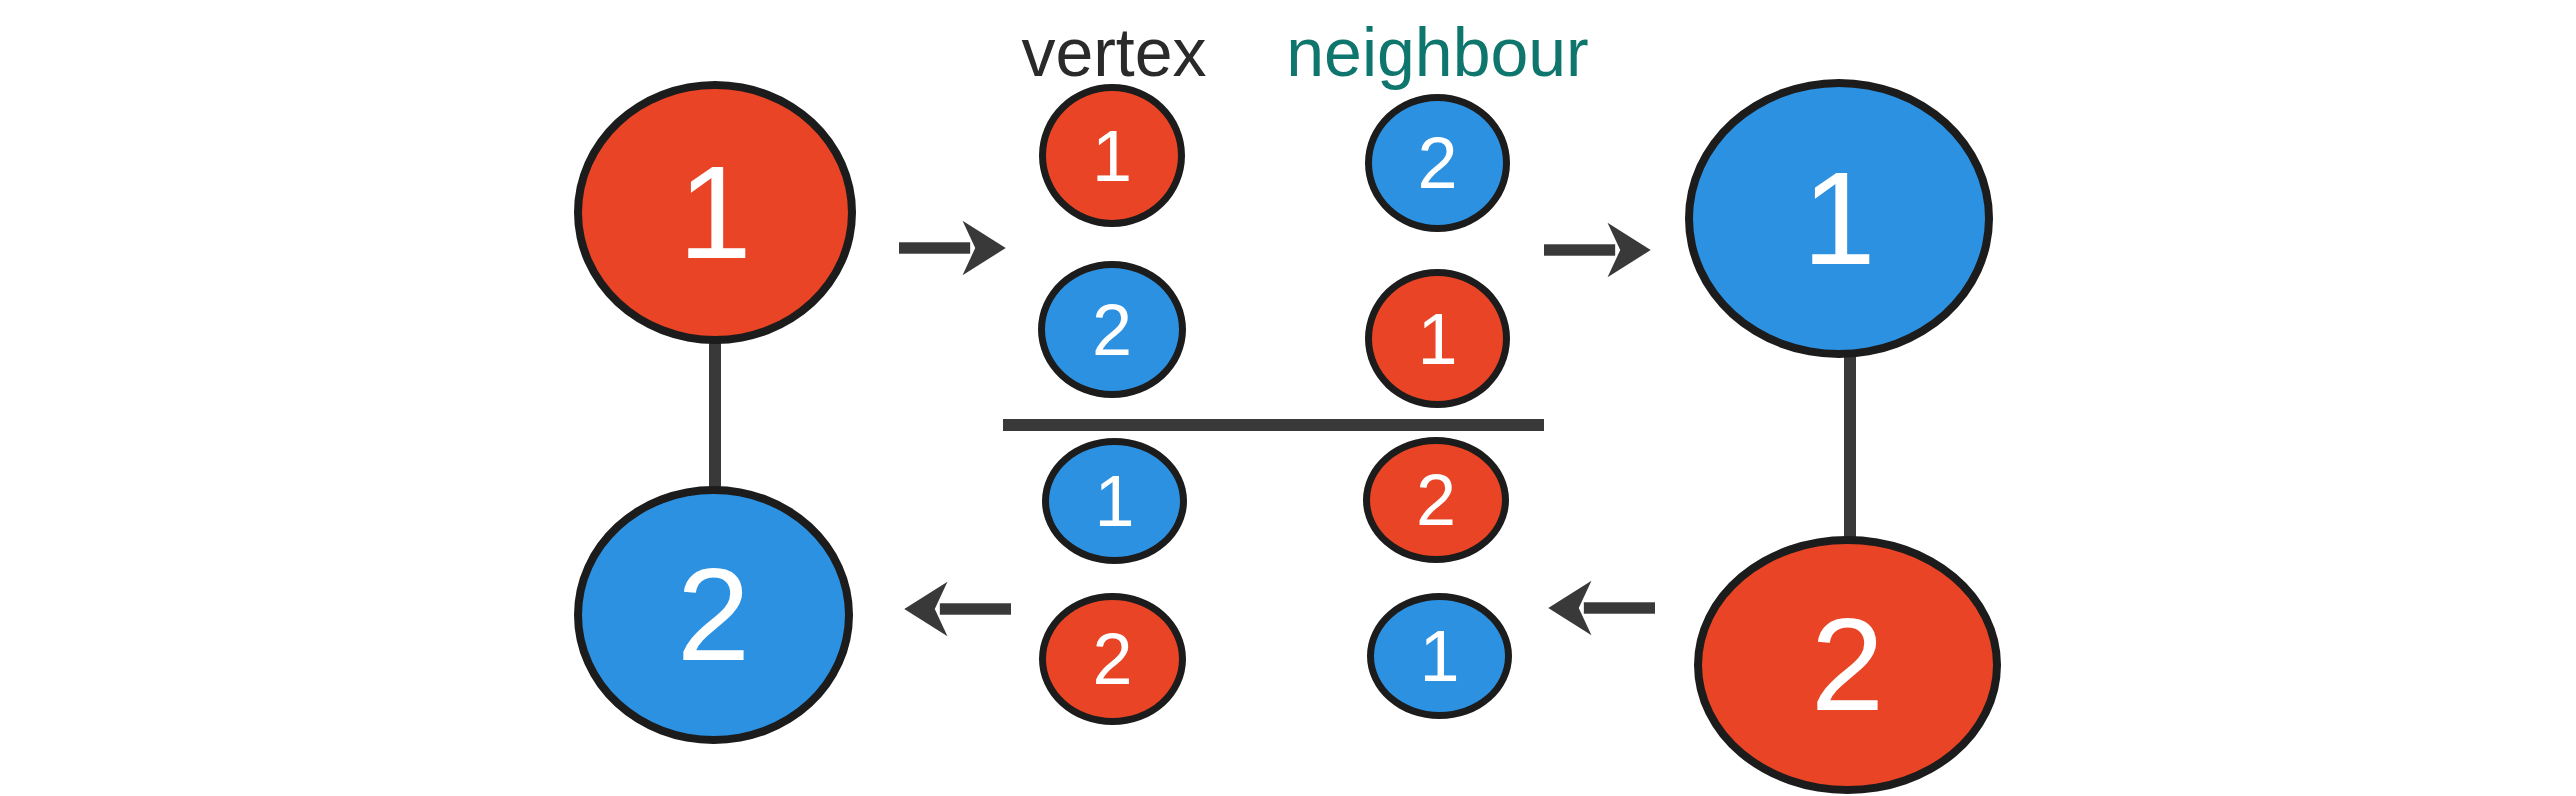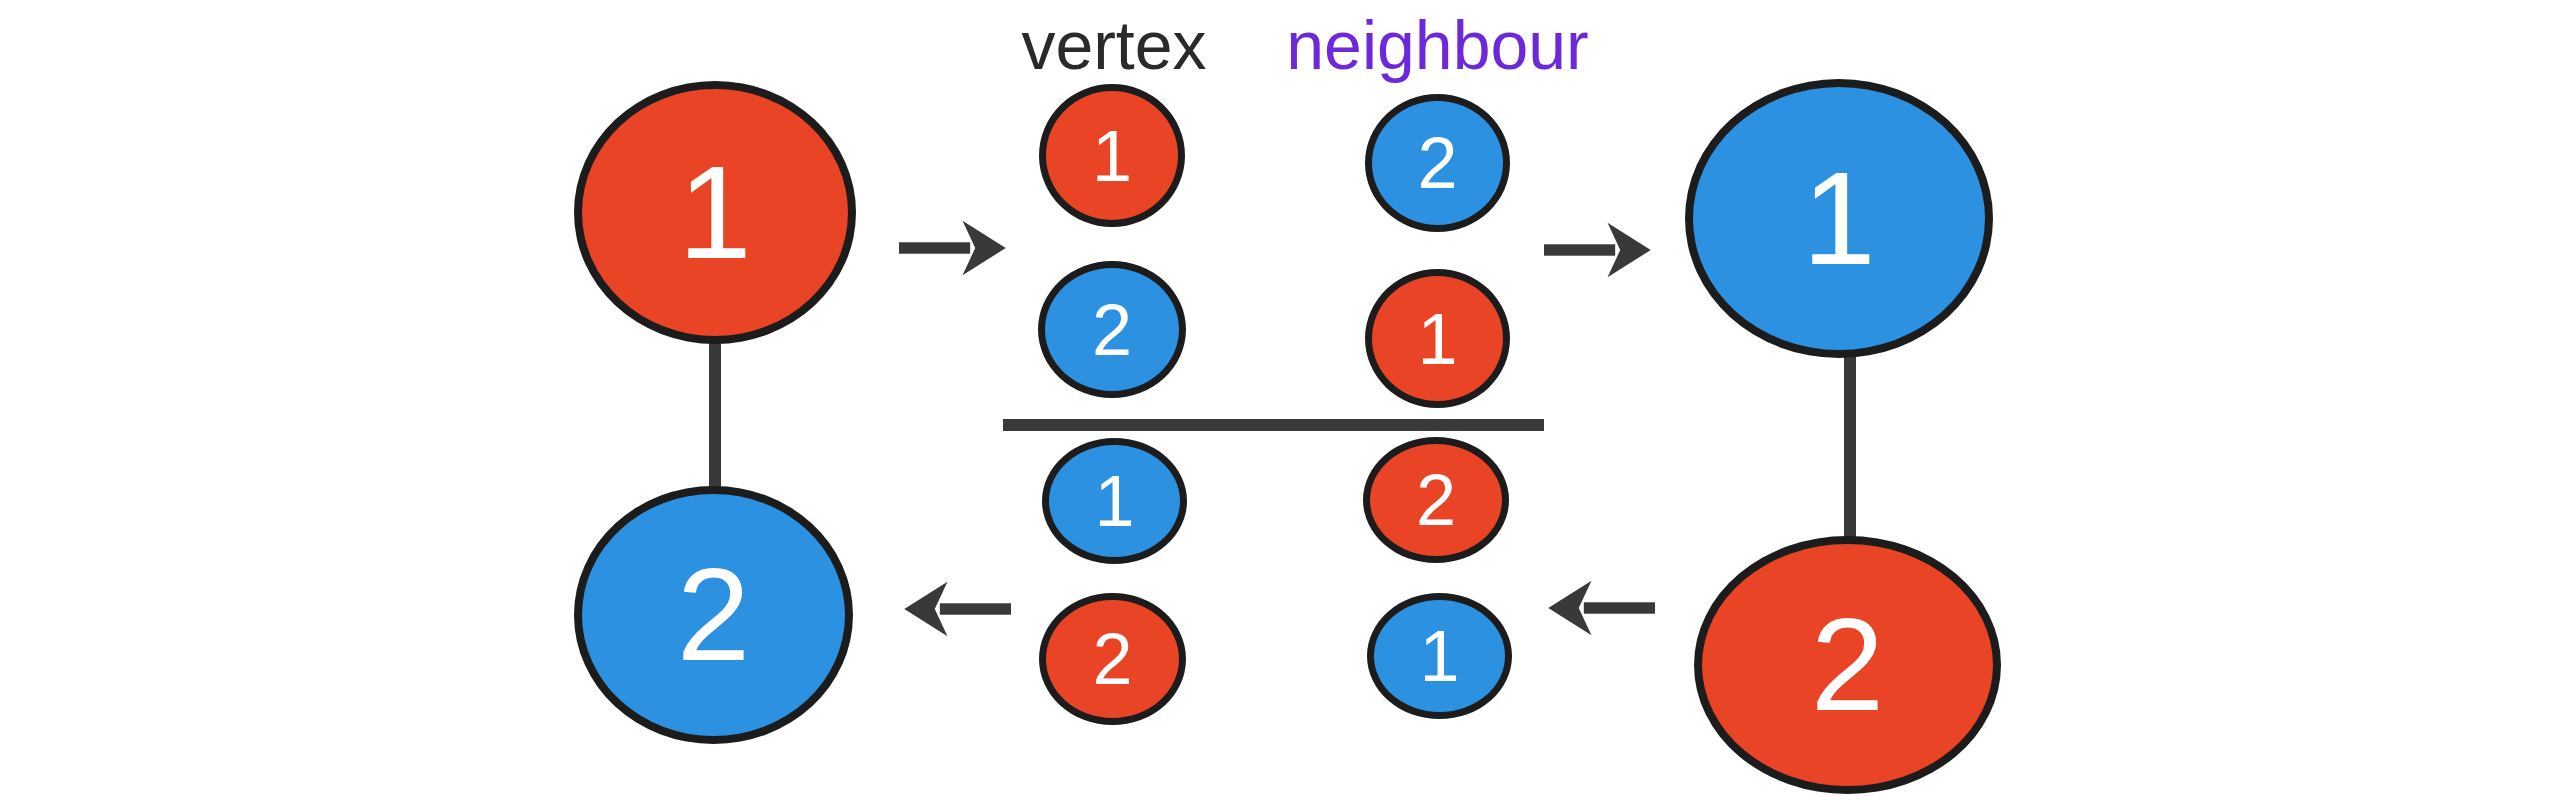--- a/index.html
+++ b/index.html
@@ -40,21 +40,21 @@
     z-index: 1;
   }
   .divider {
     position: absolute;
     height: 11.6px;
     background: #393939;
     z-index: 1;
   }
   .col-header {
     position: absolute;
-    top: 4px;
+    top: 11px;
     height: 87px;
     font-size: 68px;
     line-height: 1.22;
     text-align: center;
     color: #2a2a2a;
     white-space: nowrap;
   }
   .arrow {
     position: absolute;
     width: 108px;
@@ -101,21 +101,21 @@
 
   <div class="arrow" style="left:1547px; top:579px;">
     <svg viewBox="0 0 170 90">
       <rect x="58" y="36" width="112" height="18" style="fill: rgb(57, 57, 57);"></rect>
       <polygon points="70,2 2,45 70,88 50,45" style="fill: rgb(57, 57, 57);"></polygon>
     </svg>
   </div>
 
   <div class="col-header" style="left: 1011px; width: 206px; color: rgb(42, 42, 42);">vertex</div>
 
-  <div class="col-header" style="left: 1265px; width: 345px; color: #6d28d9;">neighbour</div>
+  <div class="col-header" style="left: 1265px; width: 345px; color: #0f766e;">neighbour</div>
 
   <div class="node" style="left: 1039px; top: 84px; width: 146px; height: 143px; background-color: rgb(232, 68, 37); border-color: rgb(28, 28, 28);">
     <span class="node-label label-small" style="color: rgb(255, 255, 255);">1</span>
   </div>
 
   <div class="node" style="left: 1365px; top: 94px; width: 145px; height: 138px; background-color: rgb(45, 145, 225); border-color: rgb(28, 28, 28);">
     <span class="node-label label-small" style="color: rgb(255, 255, 255);">2</span>
   </div>
 
   <div class="node" style="left: 1038px; top: 261px; width: 148px; height: 137px; background-color: rgb(45, 145, 225); border-color: rgb(28, 28, 28);">

